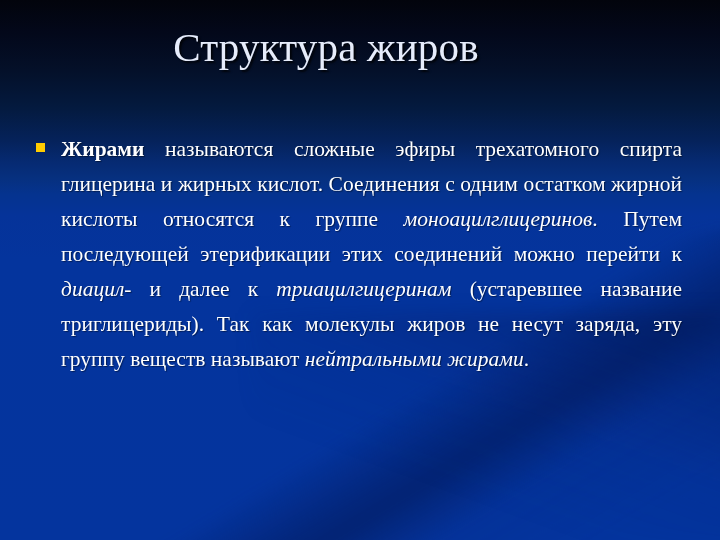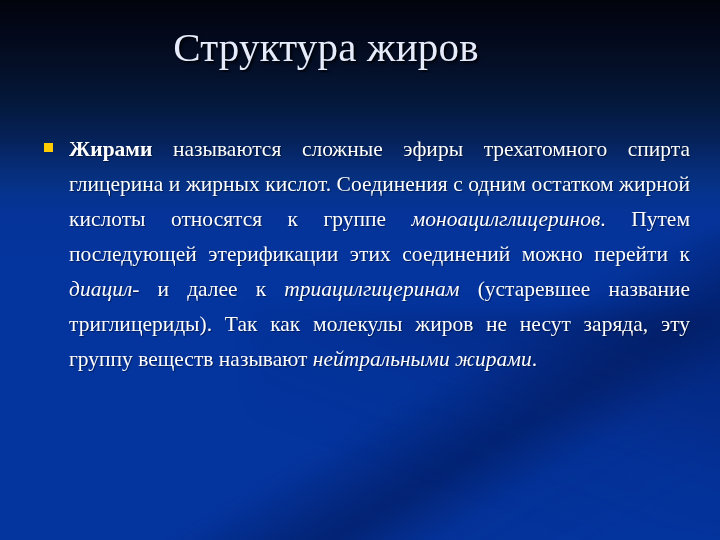--- a/index.html
+++ b/index.html
@@ -76,21 +76,21 @@
     font-size: 41px;
     line-height: 1.05;
     font-weight: normal;
     letter-spacing: 0.2px;
     text-shadow: 2px 2px 2px rgba(0,0,0,0.75);
     white-space: nowrap;
   }
 
   #body-block {
     position: absolute;
-    left: 44px;
+    left: 36px;
     top: 132px;
     width: 646px;
   }
   .bullet-row {
     display: flex;
     align-items: flex-start;
   }
   .bullet-marker {
     flex: 0 0 auto;
     width: 9px;

